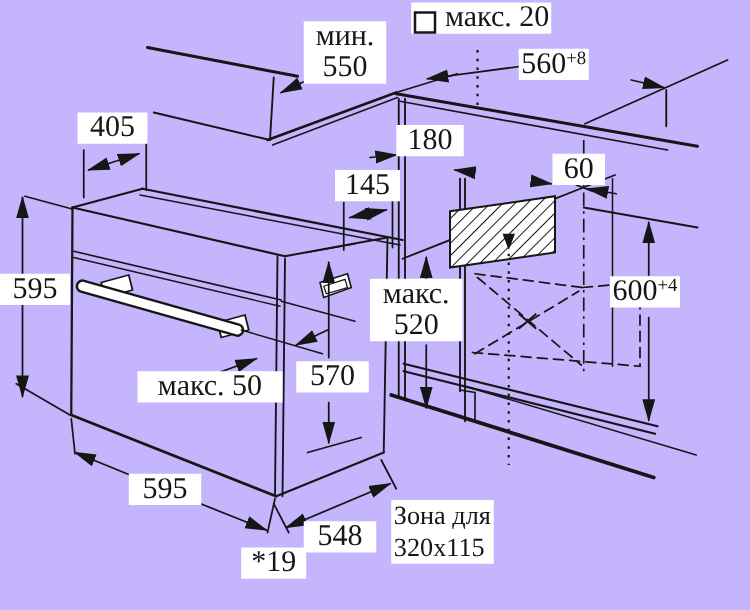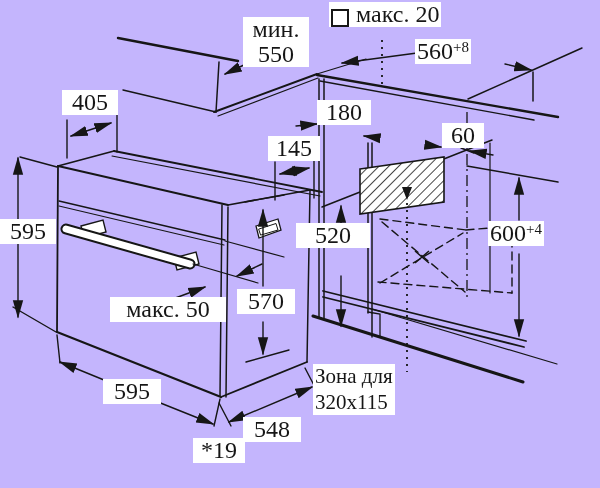--- a/index.html
+++ b/index.html
@@ -188,35 +188,36 @@
 
   <div class="lbl" style="left:317px;top:100px;width:50px;">180</div>
 
   <div class="lbl" style="left:268px;top:136px;width:48px;">145</div>
 
   <div class="lbl" style="left:442px;top:123px;width:38px;">60</div>
 
   <div class="lbl" style="left:0px;top:219px;width:52px;">595</div>
 
   <div class="lbl" style="left:296px;top:223px;width:70px;">
+    <div>макс.</div>
     <div>520</div>
   </div>
 
   <div class="lbl" style="left:488px;top:221px;">
     <span>600</span><sup>+4</sup>
   </div>
 
   <div class="lbl" style="left:237px;top:289px;width:54px;">570</div>
 
   <div class="lbl" style="left:110px;top:297px;width:112px;">макс. 50</div>
 
   <div class="lbl" style="left:103px;top:379px;width:54px;">595</div>
 
   <div class="lbl" style="left:243px;top:381px;width:54px;margin-top:36px;">548</div>
 
   <div class="lbl" style="left:193px;top:438px;width:48px;">*19</div>
 
-  <div class="lbl zone" style="left:313px;top:364px;">
+  <div class="lbl zone" style="left:313px;top:400px;">
     <div>Зона для</div>
     <div>320x115</div>
   </div>
 
 </div>
 
 </body></html>

